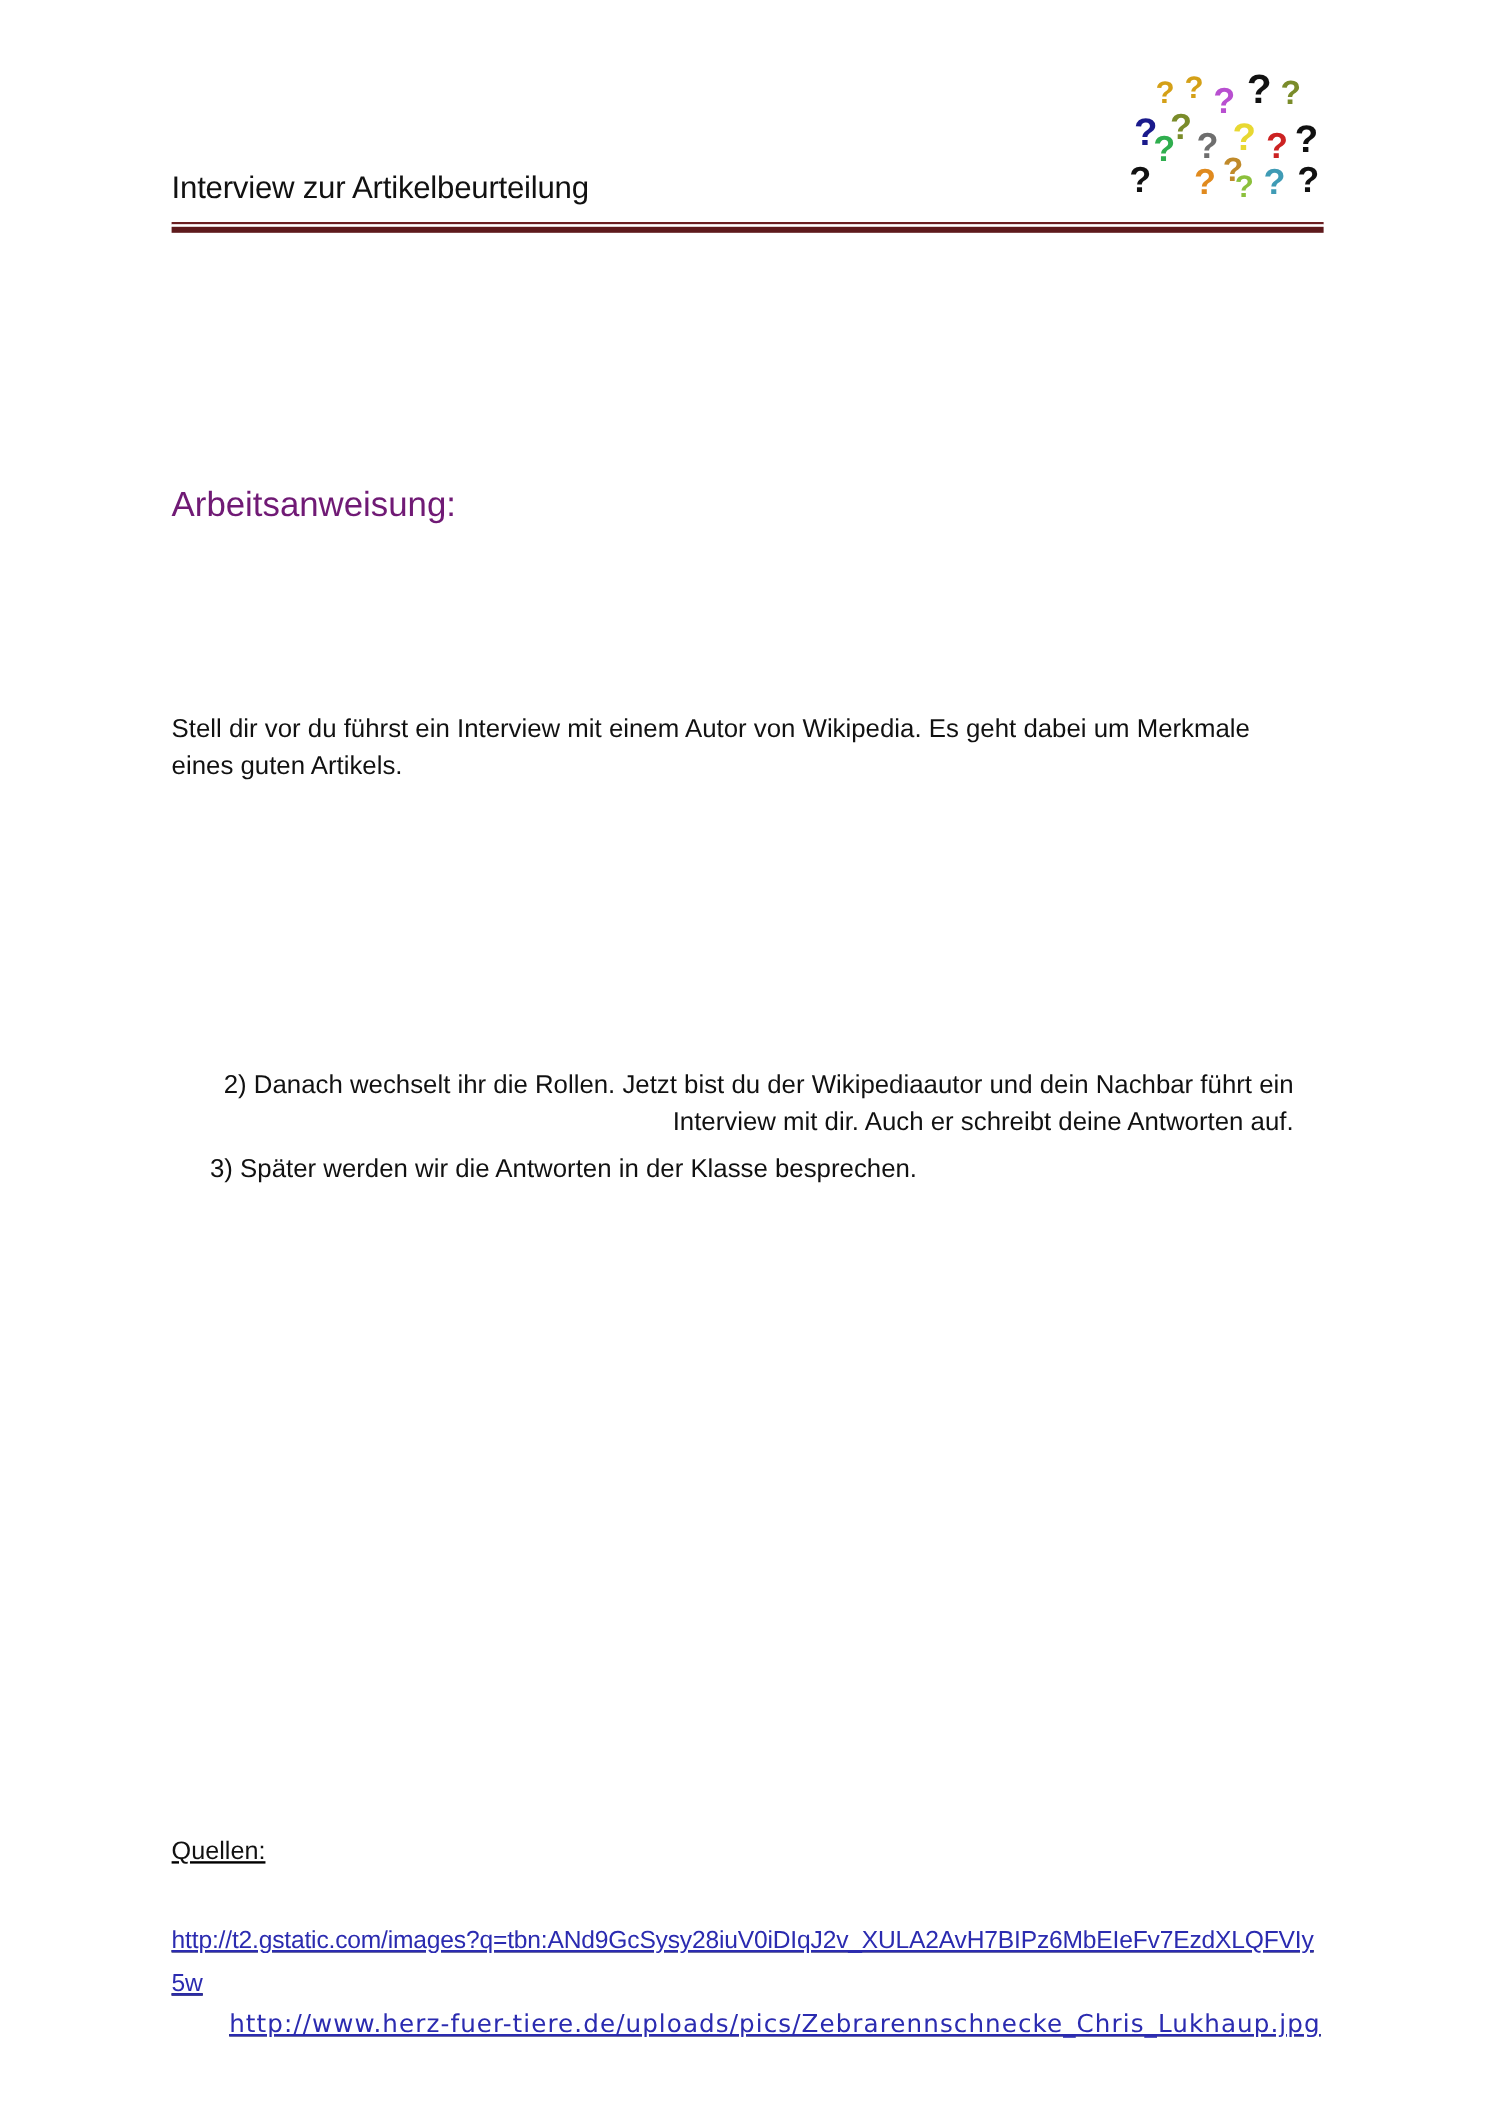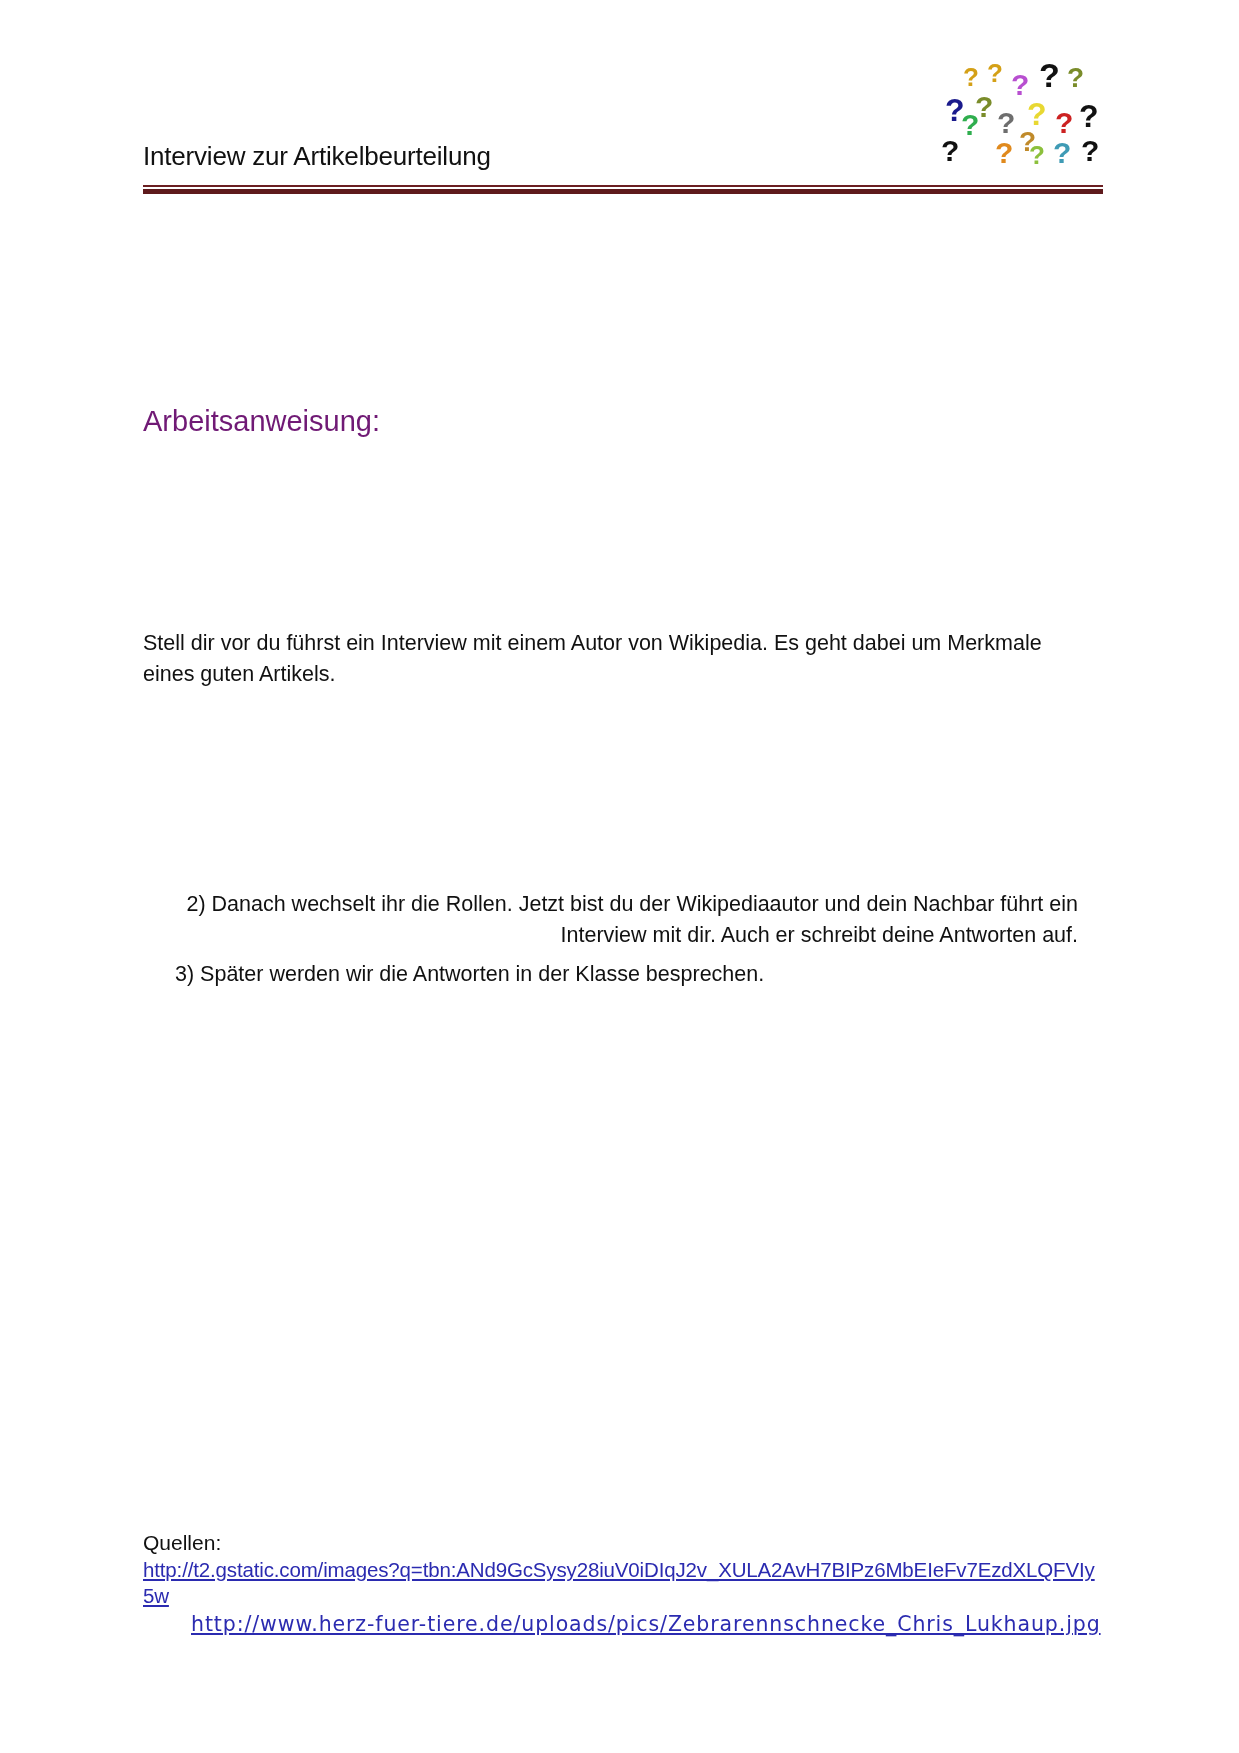--- a/index.html
+++ b/index.html
@@ -95,49 +95,51 @@
 
   .para {
     position: absolute;
     left: 143px;
     font-size: 21.5px;
     line-height: 31px;
     color: #111111;
     width: 935px;
   }
 
-  .p-intro   { top: 592px; margin-top: 36px; }
+  .p-intro   { top: 592px; }
   .p-item1   { top: 719px; }
   .p-item2   { top: 889px; text-align: right; }
   .p-item3   { top: 959px; margin-left: 32px; }
   .p-closing { top: 1113px; }
 
   
   .sources {
     position: absolute;
     left: 143px;
     top: 1529px;
     width: 960px;
+    text-decoration: underline;
   }
   .sources-label {
     font-size: 21px;
     line-height: 28px;
     color: #111111;
   }
   .source-link {
     display: block;
     color: #2b2bb0;
     text-decoration: underline;
     text-underline-offset: 2px;
     word-break: break-all;
   }
   .source-link.compact {
     font-size: 20.5px;
-    line-height: 26px;
+    line-height: 36px;
     letter-spacing: -0.15px;
+    margin-top: 42px;
   }
   .source-link.wide {
     font-size: 20.5px;
     line-height: 30px;
     letter-spacing: 0.9px;
     font-family: "DejaVu Sans", sans-serif;
     margin-left: 48px;
   }
 </style>
 </head>

